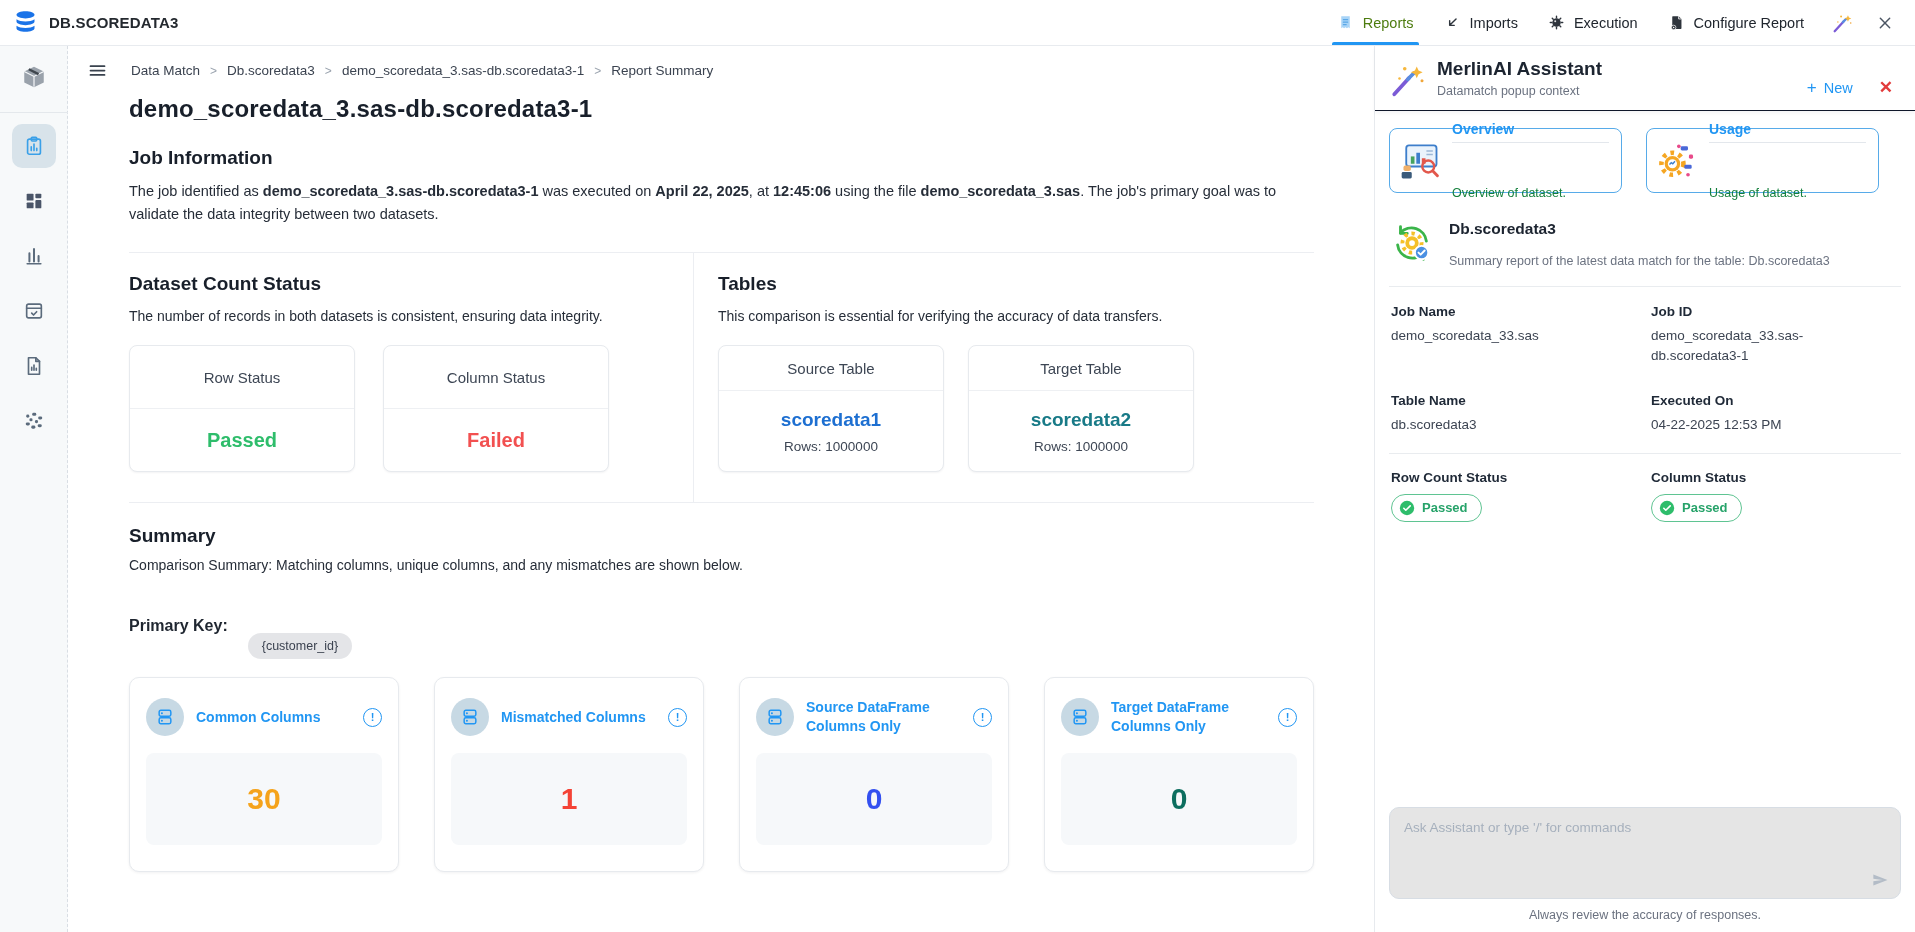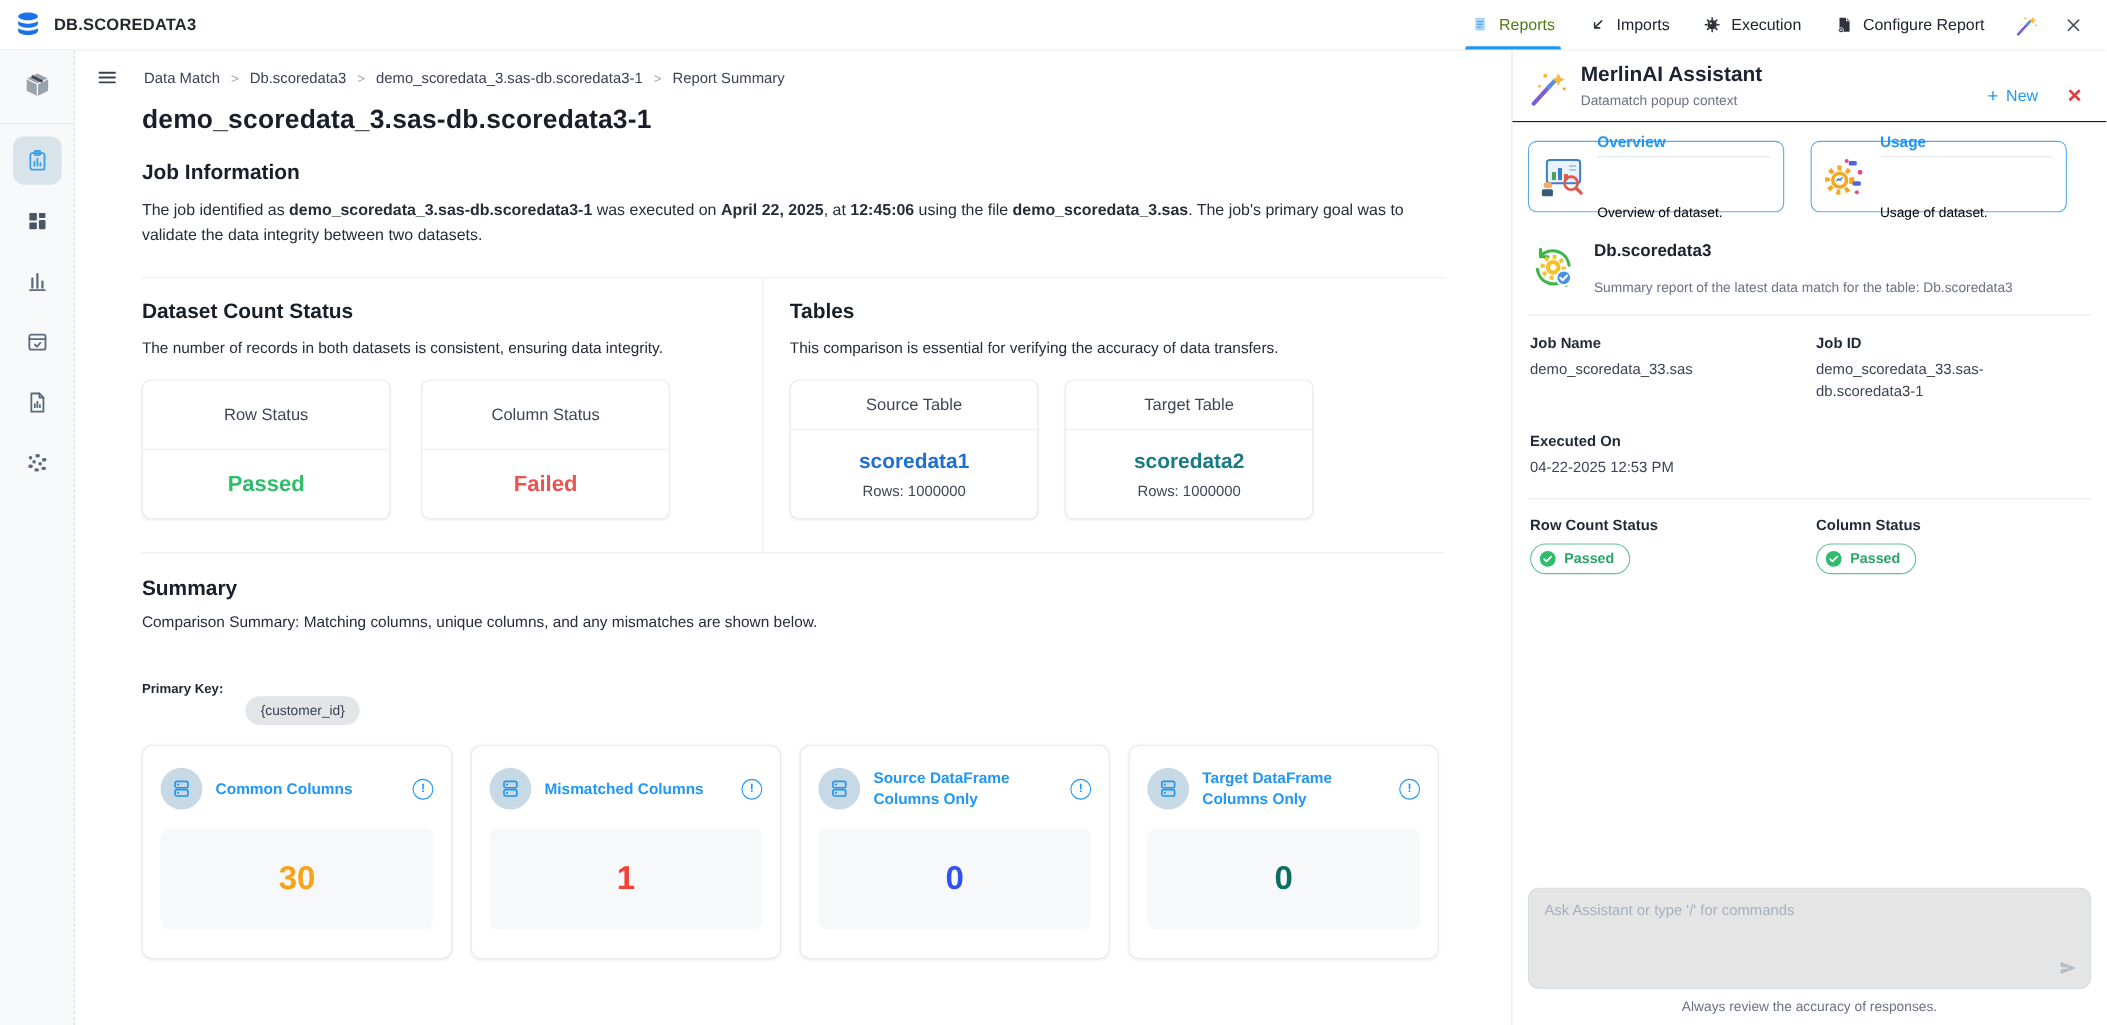--- a/index.html
+++ b/index.html
@@ -60,23 +60,23 @@
   .table-card-body { display:flex; flex-direction:column; align-items:center; justify-content:center; gap:8px; height:80px; }
   .table-name { font-size:19px; font-weight:700; }
   .table-name.src { color:#1d6fd1; }
   .table-name.tgt { color:#187a87; }
   .table-rows { font-size:13.5px; color:#3d4654; }
 
   
   .summary { margin-top:22px; }
   .summary .sec-desc { margin-top:10px; }
   .pk-row { margin-top:20px; display:flex; align-items:center; gap:20px; }
-  .pk-label { font-size:12px; font-weight:700; color:#1f2630; }
+  .pk-label { font-size:16px; font-weight:700; color:#1f2630; }
   .pk-chip { background:#e4e5e8; border-radius:14px; padding:6px 14px; font-size:12.5px; color:#3b4250;margin-top:40px; }
-  .sum-cards { display:flex; gap:17px; margin-top:18px; }
+  .sum-cards { display:flex; gap:35px; margin-top:18px; }
   .sum-card { width:282px; height:195px; border:1px solid #e7eaee; border-radius:10px; background:#fff; box-shadow:0 1px 3px rgba(16,24,40,.06); padding:16px; }
   .sum-head { display:flex; align-items:center; gap:12px; min-height:46px; }
   .badge { width:38px; height:38px; border-radius:50%; background:#c7d9e4; display:flex; align-items:center; justify-content:center; flex-shrink:0; }
   .sum-label { flex:1; color:#2196f3; font-size:14px; font-weight:600; line-height:1.35; }
   .info-dot { width:19px; height:19px; border:1.5px solid #2196f3; border-radius:50%; color:#2196f3; font-size:11px; font-weight:700; display:flex; align-items:center; justify-content:center; flex-shrink:0; cursor:pointer; }
   .sum-valbox { margin-top:13px; height:92px; background:#f6f8fa; border-radius:8px; display:flex; align-items:center; justify-content:center; font-size:30px; font-weight:700; }
   .c-amber { color:#f5a31b; } .c-red { color:#f44336; } .c-blue { color:#3350f0; } .c-teal { color:#0d6e5f; }
 
   
   .assistant { width:541px; flex-shrink:0; border-left:1px solid #e7eaee; display:flex; flex-direction:column; background:#fff; }
@@ -86,21 +86,21 @@
   .as-sub { font-size:12.5px; color:#6b7280; margin-top:4px; }
   .new-btn { margin-left:auto; display:flex; align-items:center; gap:7px; color:#2196f3; font-size:14.5px; cursor:pointer; }
   .new-plus { font-size:17px; }
   .as-close { margin-left:26px; margin-right:8px; color:#e23b3b; font-size:17px; font-weight:700; cursor:pointer; }
   .as-body { flex:1; display:flex; flex-direction:column; padding:17px 14px 8px; overflow:hidden; }
   .action-cards { display:flex; gap:24px; }
   .action-card { width:233px; height:65px; border:1.5px solid #57abe9; border-radius:8px; display:flex; align-items:center; gap:10px; padding:8px 12px 8px 8px; cursor:pointer; background:#fff; }
   .ac-col { flex:1; }
   .ac-title { color:#2196f3; font-size:14px; font-weight:700; }
   .ac-div { height:1px; background:#e3e7ec; margin:5px 0 6px; }
-  .ac-desc { font-size:12.5px; color:#000000;margin-top:43px; }
+  .ac-desc { font-size:12.5px; color:#15803d;margin-top:43px; }
   .ctx-row { display:flex; gap:14px; margin-top:27px; align-items:flex-start; }
   .ctx-title { font-size:15.5px; font-weight:800; color:#1c2430; }
   .ctx-desc { font-size:12.5px; color:#6b7280; margin-top:16px; }
   .hdiv { height:1px; background:#e9ecef; margin-top:18px; }
   .fields { display:grid; grid-template-columns:1fr 1fr; column-gap:12px; row-gap:26px; margin-top:17px; padding:0 2px; }
   .f-label { font-size:13.5px; font-weight:700; color:#1f2937; }
   .f-value { font-size:13.5px; color:#3c4452; margin-top:7px; line-height:1.5; max-width:230px; }
   .statuses { display:grid; grid-template-columns:1fr 1fr; column-gap:12px; margin-top:16px; padding:0 2px; }
   .pill { display:inline-flex; align-items:center; gap:7px; border:1px solid #5fc492; border-radius:15px; padding:5px 13px 5px 7px; margin-top:9px; background:#fff; }
   .pill-text { font-size:13px; font-weight:700; color:#27a36a; }
@@ -488,20 +488,24 @@
       <div class="fields">
         <div>
           <div class="f-label">Job Name</div>
           <div class="f-value">demo_scoredata_33.sas</div>
         </div>
         <div>
           <div class="f-label">Job ID</div>
           <div class="f-value">demo_scoredata_33.sas-db.scoredata3-1</div>
         </div>
         <div>
+          <div class="f-label">Table Name</div>
+          <div class="f-value">db.scoredata3</div>
+        </div>
+        <div>
           <div class="f-label">Executed On</div>
           <div class="f-value">04-22-2025 12:53 PM</div>
         </div>
       </div>
 
       <div class="hdiv"></div>
 
       <div class="statuses">
         <div>
           <div class="f-label">Row Count Status</div>

